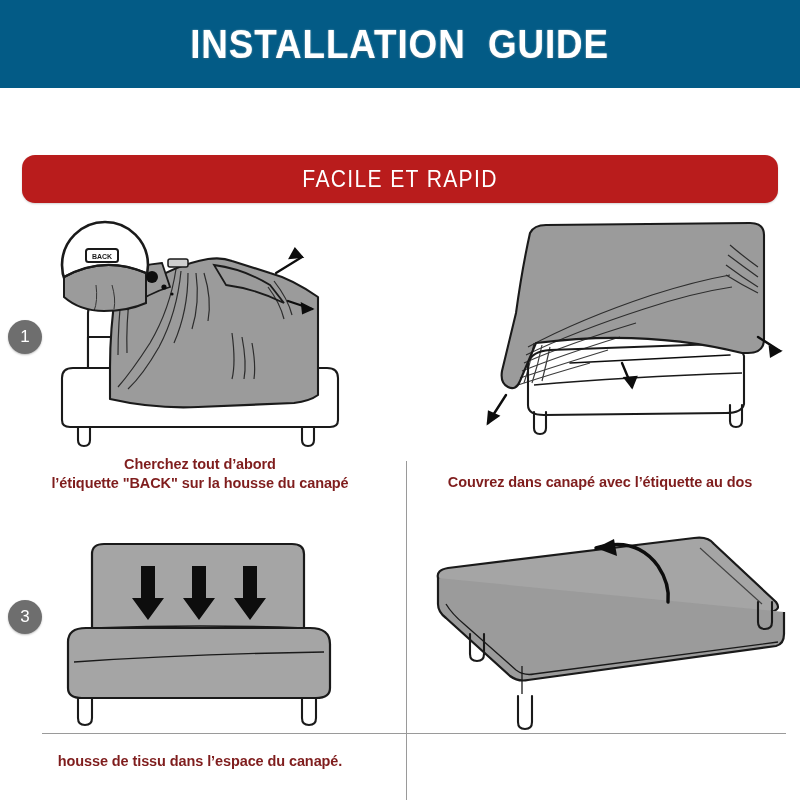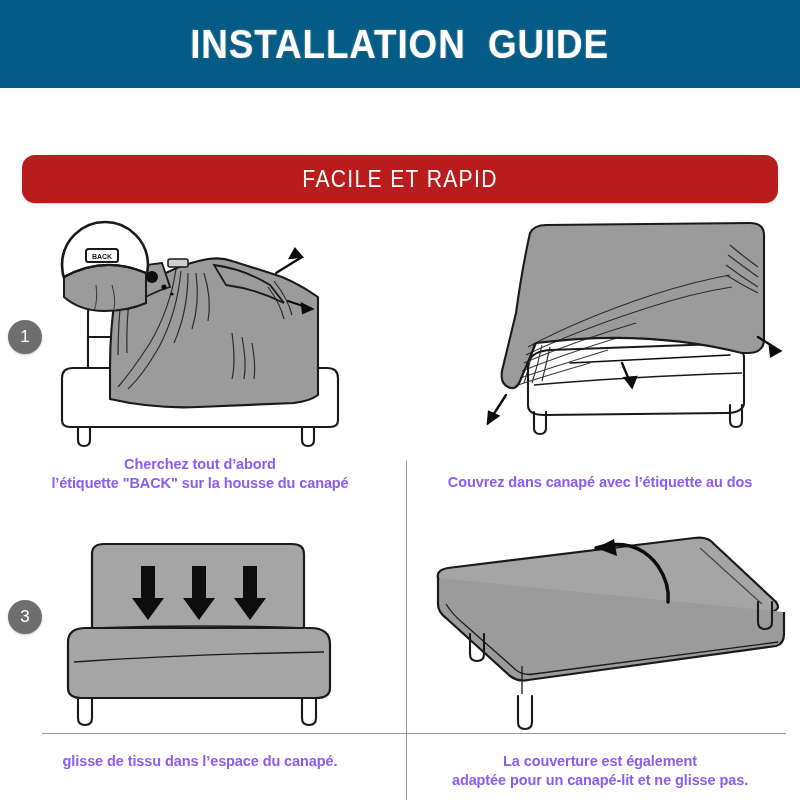--- a/index.html
+++ b/index.html
@@ -108,21 +108,21 @@
     position: absolute;
     left: 0; top: 0;
     width: 400px;
     height: 235px;
   }
   .panel-caption {
     position: absolute;
     left: 0;
     width: 400px;
     text-align: center;
-    color: #8b5cf6;
+    color: #7f1d1d;
     font-size: 14.5px;
     line-height: 19px;
     font-weight: bold;
     letter-spacing: -0.1px;
   }
   .cap-1 { top: 240px; }
   .cap-2 { top: 258px; }
   .cap-3 { top: 232px; }
   .cap-4 { top: 232px; }
   .cap-line { display: block; white-space: pre; }
@@ -291,21 +291,21 @@
       </g>
 
       <g fill="#0d0d0d">
         <path d="M141 46 h14 v32 h9 l-16 22 l-16 -22 h9 z"></path>
         <path d="M192 46 h14 v32 h9 l-16 22 l-16 -22 h9 z"></path>
         <path d="M243 46 h14 v32 h9 l-16 22 l-16 -22 h9 z"></path>
       </g>
     </svg>
 
     <div class="panel-caption cap-3">
-      <span class="cap-line">glisse de tissu dans l’espace du canapé.</span>
+      <span class="cap-line">housse de tissu dans l’espace du canapé.</span>
     </div>
   </div>
 
   <div class="panel panel-4">
 
     <svg class="panel-art" viewBox="0 0 400 235">
 
       <g>
 
         <path d="M38 58 q-2 -8 10 -10 l246 -30 q14 -2 20 6 l62 58 q6 8 -6 10 l-248 34 q-12 2 -20 -6 z" fill="#a5a5a5" stroke="#1a1a1a" stroke-width="2.2" stroke-linejoin="round"></path>
@@ -323,19 +323,15 @@
         <path d="M118 176 v26 q0 7 7 7 q7 0 7 -7 v-26"></path>
         <path d="M358 82 v20 q0 7 7 7 q7 0 7 -7 v-20"></path>
       </g>
 
       <g fill="none" stroke="#0d0d0d" stroke-width="3.4" stroke-linecap="round">
         <path d="M196 28 q40 -12 62 18 q12 18 10 36"></path>
       </g>
       <path d="M196 28 l18 -9 l3 17 z" fill="#0d0d0d"></path>
     </svg>
 
-    <div class="panel-caption cap-4">
-      <span class="cap-line">La couverture est également</span>
-      <span class="cap-line">adaptée pour un canapé-lit et ne glisse pas.</span>
-    </div>
   </div>
 
 </div>
 
 </body></html>

